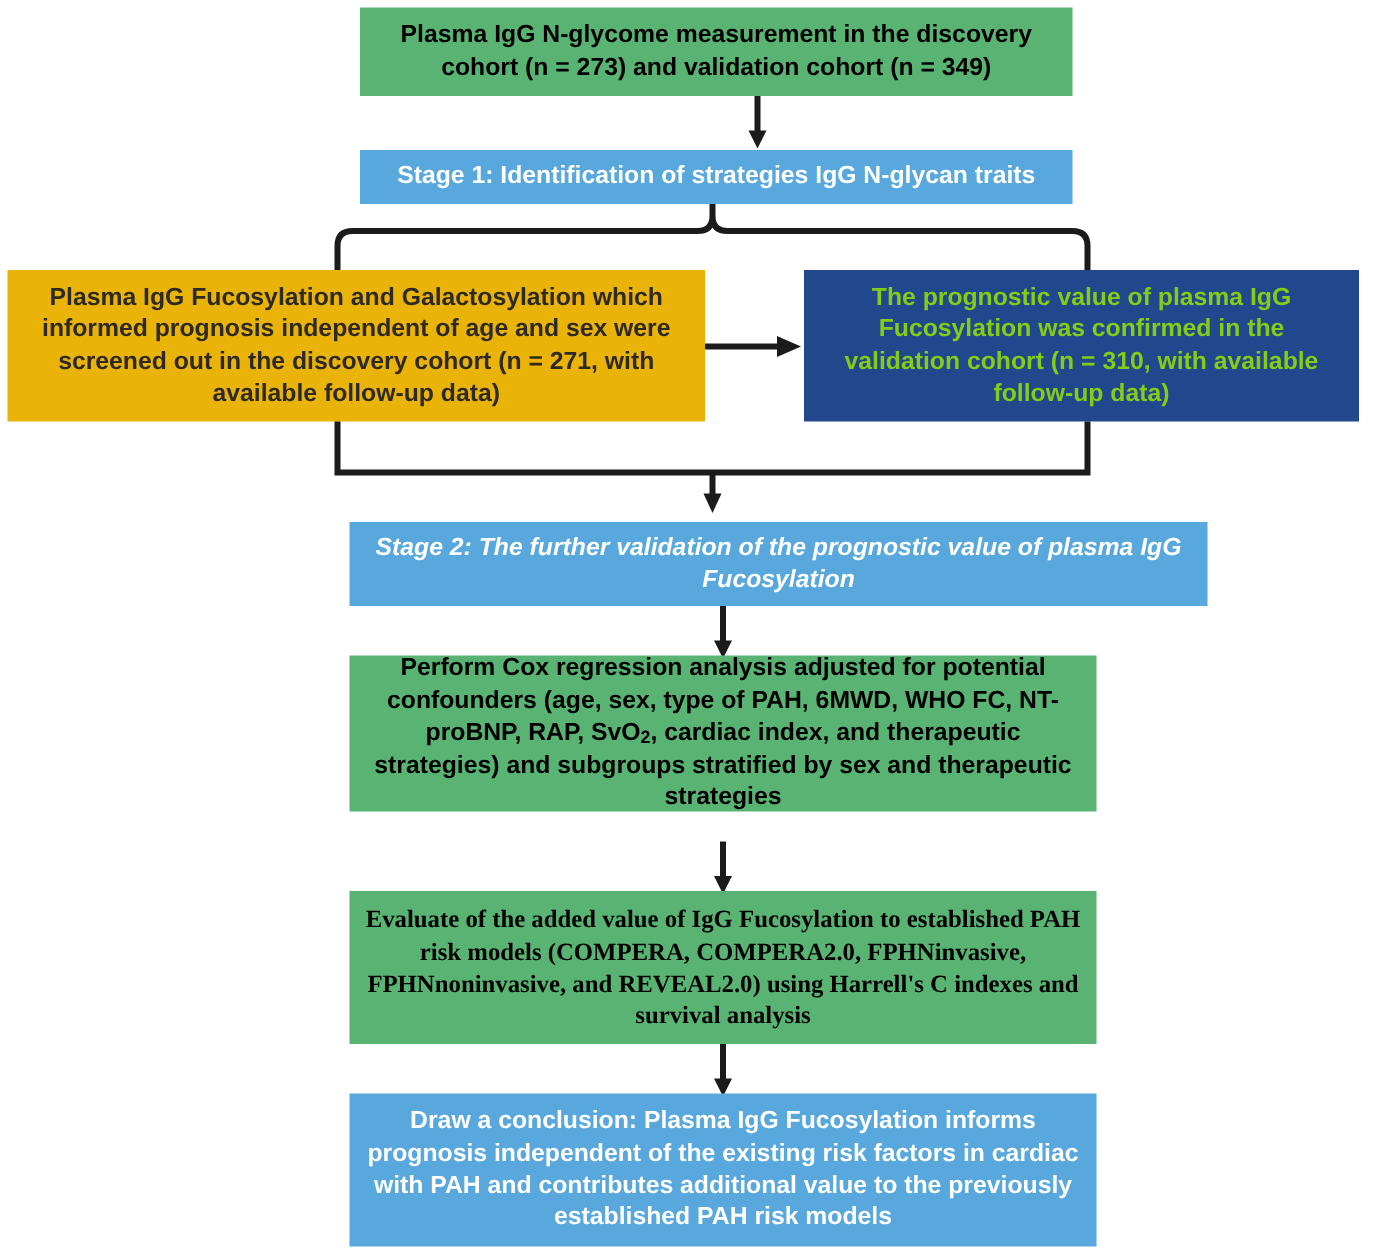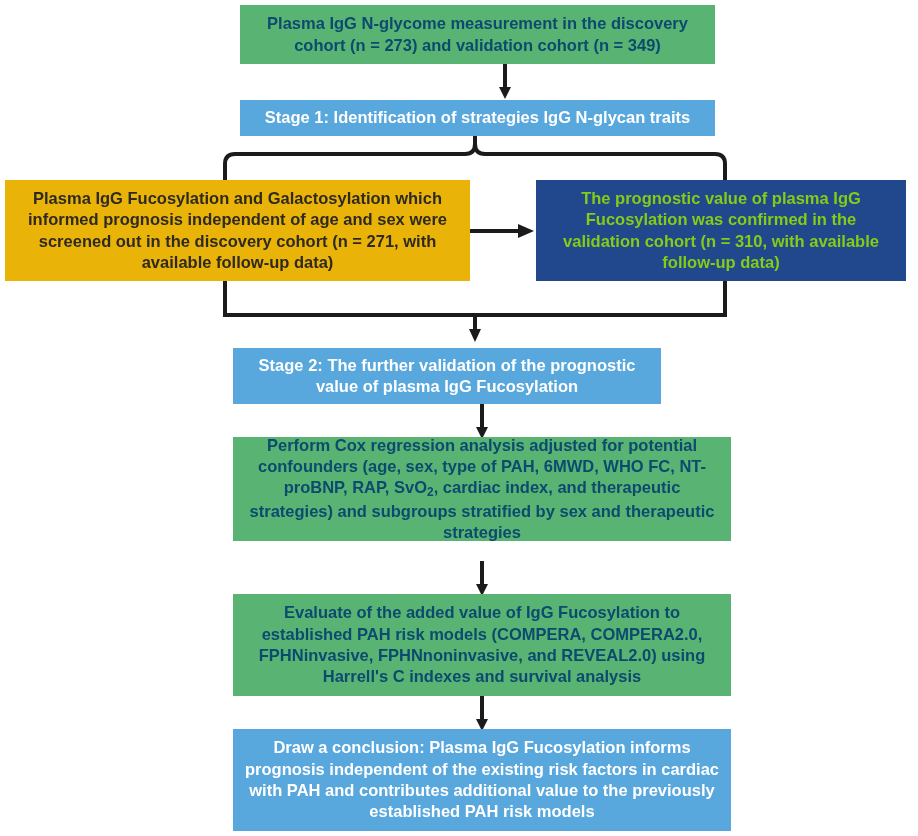--- a/index.html
+++ b/index.html
@@ -23,21 +23,21 @@
     position: absolute;
     display: flex;
     align-items: center;
     justify-content: center;
     text-align: center;
     font-weight: bold;
     line-height: 1.30;
     padding: 6px 10px;
   }
 
-  .box-green { background: #59b474; color: #0c4a6e; }
+  .box-green { background: #59b474; color: #000000; }
   .box-lightblue { background: #58a7dd; color: #ffffff; }
   .box-darkblue { background: #21478d; color: #84cc16; }
   .box-orange  { background: #eab308; color: #2e2a22; }
 
   .box-text { display: block; width: 100%; }
 
   sub { font-size: 0.72em; vertical-align: -0.22em; }
 
   
   .conn {
@@ -98,41 +98,41 @@
   <div class="box box-darkblue" style="left:536px; top:180px; width:370px; height:101px; font-size:16.5px;">
     <span class="box-text">The prognostic value of plasma IgG Fucosylation was confirmed in the validation cohort (n = 310, with available follow-up data)</span>
   </div>
 
   <svg class="conn" style="left:220px; top:281px;" width="512" height="62">
     <path class="stroke" d="M 5 0 L 5 34 L 505 34 L 505 0"></path>
     <path class="stroke" d="M 255 34 L 255 50"></path>
     <polygon class="arrowfill" points="255,61 249,48 261,48"></polygon>
   </svg>
 
-  <div class="box box-lightblue" style="left:233px; top:348px; width:428px; height:56px; font-size:16.5px;">
+  <div class="box box-lightblue" style="left:233px; top:348px; width:572px; height:56px; font-size:16.5px;font-style:italic;">
     <span class="box-text">Stage 2: The further validation of the prognostic value of plasma IgG Fucosylation</span>
   </div>
 
   <svg class="conn" style="left:467px; top:404px;" width="30" height="36">
     <path class="stroke" d="M 15 0 L 15 25"></path>
     <polygon class="arrowfill" points="15,35 9,23 21,23"></polygon>
   </svg>
 
   <div class="box box-green" style="left:233px; top:437px; width:498px; height:104px; font-size:16.5px;">
     <span class="box-text">
       <span>Perform Cox regression analysis adjusted for potential confounders (age, sex, type of PAH, 6MWD, WHO FC, NT-proBNP, RAP, SvO</span><sub>2</sub><span>, cardiac index, and therapeutic strategies) and subgroups stratified by sex and therapeutic strategies</span>
     </span>
   </div>
 
   <svg class="conn" style="left:467px; top:561px;" width="30" height="36">
     <path class="stroke" d="M 15 0 L 15 25"></path>
     <polygon class="arrowfill" points="15,35 9,23 21,23"></polygon>
   </svg>
 
-  <div class="box box-green" style="left:233px; top:594px; width:498px; height:102px; font-size:16.5px;">
+  <div class="box box-green" style="left:233px; top:594px; width:498px; height:102px; font-size:16.5px;font-family:Liberation Serif, serif;">
     <span class="box-text">Evaluate of the added value of IgG Fucosylation to established PAH risk models (COMPERA, COMPERA2.0, FPHNinvasive, FPHNnoninvasive, and REVEAL2.0) using Harrell's C indexes and survival analysis</span>
   </div>
 
   <svg class="conn" style="left:467px; top:696px;" width="30" height="36">
     <path class="stroke" d="M 15 0 L 15 25"></path>
     <polygon class="arrowfill" points="15,35 9,23 21,23"></polygon>
   </svg>
 
   <div class="box box-lightblue" style="left:233px; top:729px; width:498px; height:102px; font-size:16.5px;">
     <span class="box-text">Draw a conclusion: Plasma IgG Fucosylation informs prognosis independent of the existing risk factors in cardiac with PAH and contributes additional value to the previously established PAH risk models</span>

